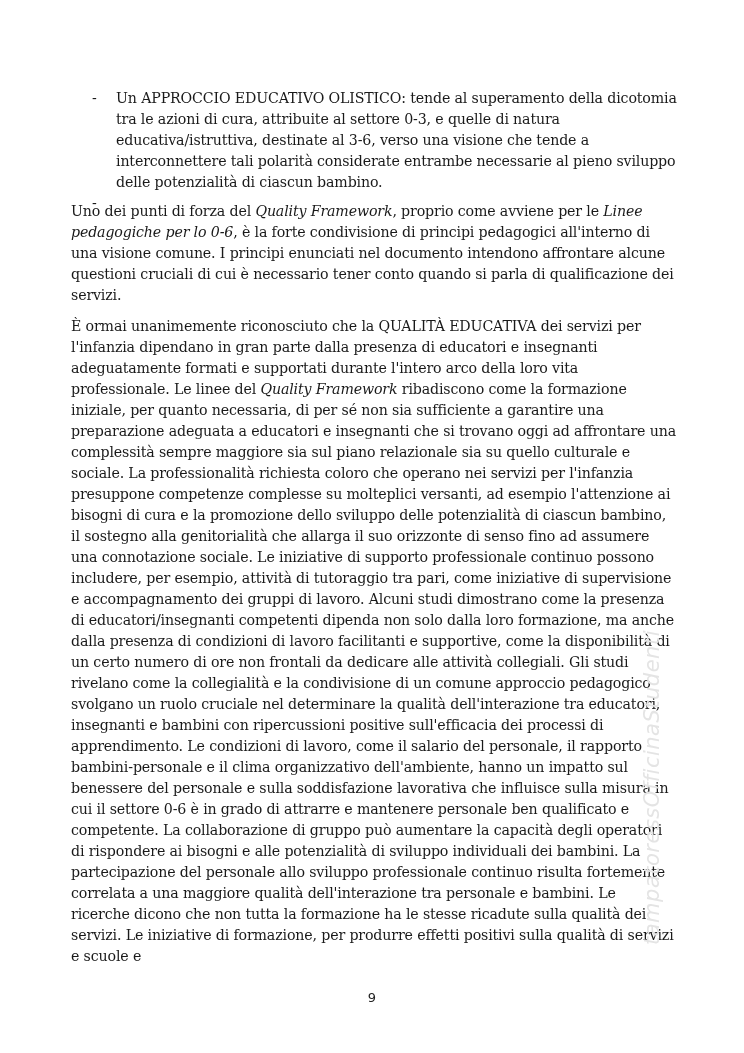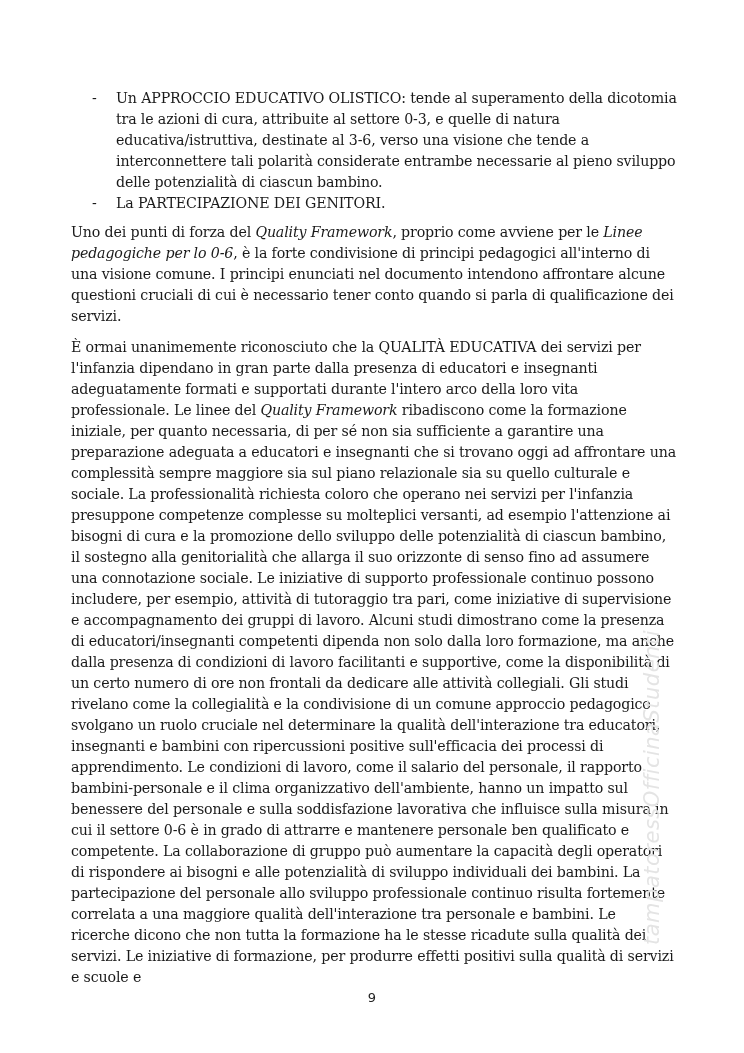--- a/index.html
+++ b/index.html
@@ -34,21 +34,20 @@
 
 <div class="page">
   <div class="content">
     <ul class="bullets">
       <li>
         <span class="dash">-</span>
         <span>Un APPROCCIO EDUCATIVO OLISTICO: tende al superamento della dicotomia tra le azioni di cura, attribuite al settore 0-3, e quelle di natura educativa/istruttiva, destinate al 3-6, verso una visione che tende a interconnettere tali polarità considerate entrambe necessarie al pieno sviluppo delle potenzialità di ciascun bambino.</span>
       </li>
       <li>
         <span class="dash">-</span>
-        <span>La PARTECIPAZIONE DEI GENITORI.</span>
       </li>
     </ul>
 
     <p><span>Uno dei punti di forza del </span><em>Quality Framework</em><span>, proprio come avviene per le </span><em>Linee pedagogiche per lo 0-6</em><span>, è la forte condivisione di principi pedagogici all'interno di una visione comune. I principi enunciati nel documento intendono affrontare alcune questioni cruciali di cui è necessario tener conto quando si parla di qualificazione dei servizi.</span></p>
 
     <p><span>È ormai unanimemente riconosciuto che la QUALITÀ EDUCATIVA dei servizi per l'infanzia dipendano in gran parte dalla presenza di educatori e insegnanti adeguatamente formati e supportati durante l'intero arco della loro vita professionale. Le linee del </span><em>Quality Framework</em><span> ribadiscono come la formazione iniziale, per quanto necessaria, di per sé non sia sufficiente a garantire una preparazione adeguata a educatori e insegnanti che si trovano oggi ad affrontare una complessità sempre maggiore sia sul piano relazionale sia su quello culturale e sociale. La professionalità richiesta coloro che operano nei servizi per l'infanzia presuppone competenze complesse su molteplici versanti, ad esempio l'attenzione ai bisogni di cura e la promozione dello sviluppo delle potenzialità di ciascun bambino, il sostegno alla genitorialità che allarga il suo orizzonte di senso fino ad assumere una connotazione sociale. Le iniziative di supporto professionale continuo possono includere, per esempio, attività di tutoraggio tra pari, come iniziative di supervisione e accompagnamento dei gruppi di lavoro. Alcuni studi dimostrano come la presenza di educatori/insegnanti competenti dipenda non solo dalla loro formazione, ma anche dalla presenza di condizioni di lavoro facilitanti e supportive, come la disponibilità di un certo numero di ore non frontali da dedicare alle attività collegiali. Gli studi rivelano come la collegialità e la condivisione di un comune approccio pedagogico svolgano un ruolo cruciale nel determinare la qualità dell'interazione tra educatori, insegnanti e bambini con ripercussioni positive sull'efficacia dei processi di apprendimento. Le condizioni di lavoro, come il salario del personale, il rapporto bambini-personale e il clima organizzativo dell'ambiente, hanno un impatto sul benessere del personale e sulla soddisfazione lavorativa che influisce sulla misura in cui il settore 0-6 è in grado di attrarre e mantenere personale ben qualificato e competente. La collaborazione di gruppo può aumentare la capacità degli operatori di rispondere ai bisogni e alle potenzialità di sviluppo individuali dei bambini. La partecipazione del personale allo sviluppo professionale continuo risulta fortemente correlata a una maggiore qualità dell'interazione tra personale e bambini. Le ricerche dicono che non tutta la formazione ha le stesse ricadute sulla qualità dei servizi. Le iniziative di formazione, per produrre effetti positivi sulla qualità di servizi e scuole e</span></p>
   </div>
 
   <div class="watermark">tampatoressOfficinaStudenti</div>
 

